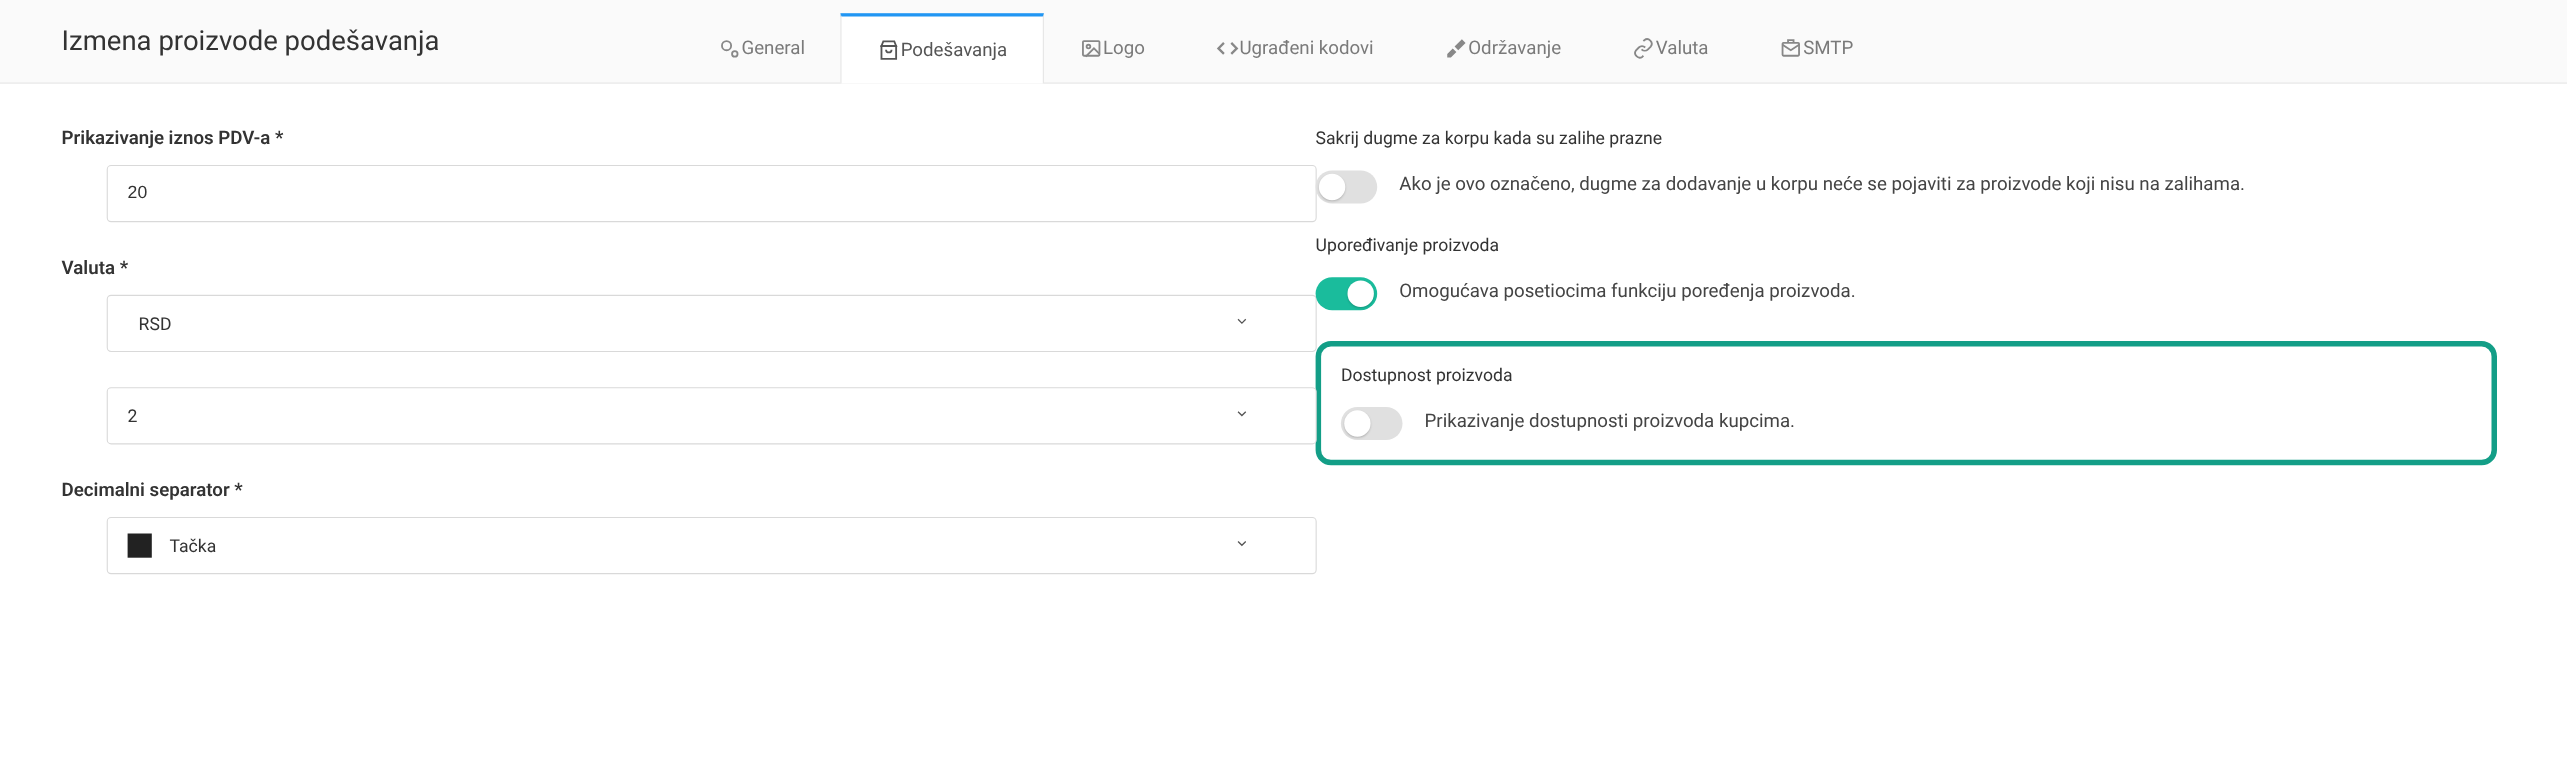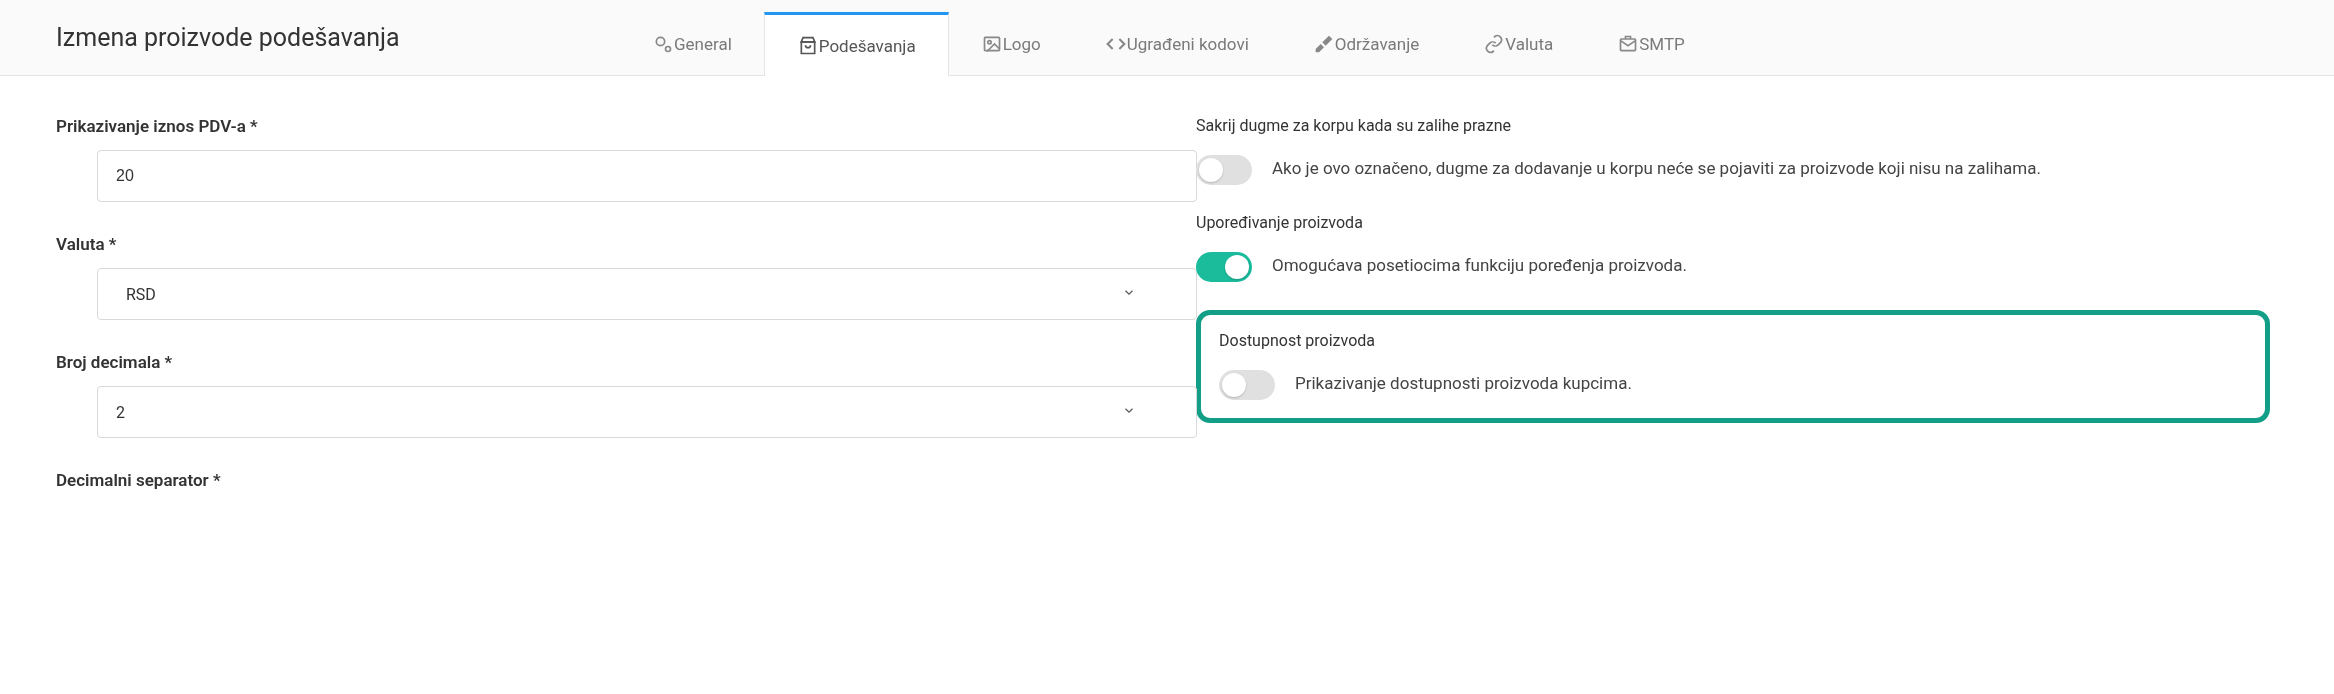--- a/index.html
+++ b/index.html
@@ -256,35 +256,45 @@
           </div>
           <span class="select-caret">
             <svg width="14" height="14" viewBox="0 0 24 24" fill="none" stroke="currentColor" stroke-width="2">
                 <path d="M6 9l6 6 6-6"></path>
               </svg>
           </span>
         </div>
       </div>
 
       <div class="form-group">
-        <label class="form-label">Broj decimala *</label>
         <div class="select-wrap">
           <div class="form-select" style="display:flex;align-items:center;">
             <span>2</span>
           </div>
           <span class="select-caret">
             <svg width="14" height="14" viewBox="0 0 24 24" fill="none" stroke="currentColor" stroke-width="2">
                 <path d="M6 9l6 6 6-6"></path>
               </svg>
           </span>
         </div>
       </div>
 
       <div class="form-group" style="margin-bottom:0;">
         <label class="form-label">Decimalni separator *</label>
+        <div class="select-wrap">
+          <div class="form-select select-with-swatch">
+            <span class="swatch"></span>
+            <span>Tačka</span>
+          </div>
+          <span class="select-caret">
+            <svg width="14" height="14" viewBox="0 0 24 24" fill="none" stroke="currentColor" stroke-width="2">
+                <path d="M6 9l6 6 6-6"></path>
+              </svg>
+          </span>
+        </div>
       </div>
 
     </div>
 
     <div class="col-right">
 
       <div style="margin-bottom:28px;">
         <div class="toggle-group-title">Sakrij dugme za korpu kada su zalihe prazne</div>
         <div class="toggle-row">
           <div class="toggle off">

